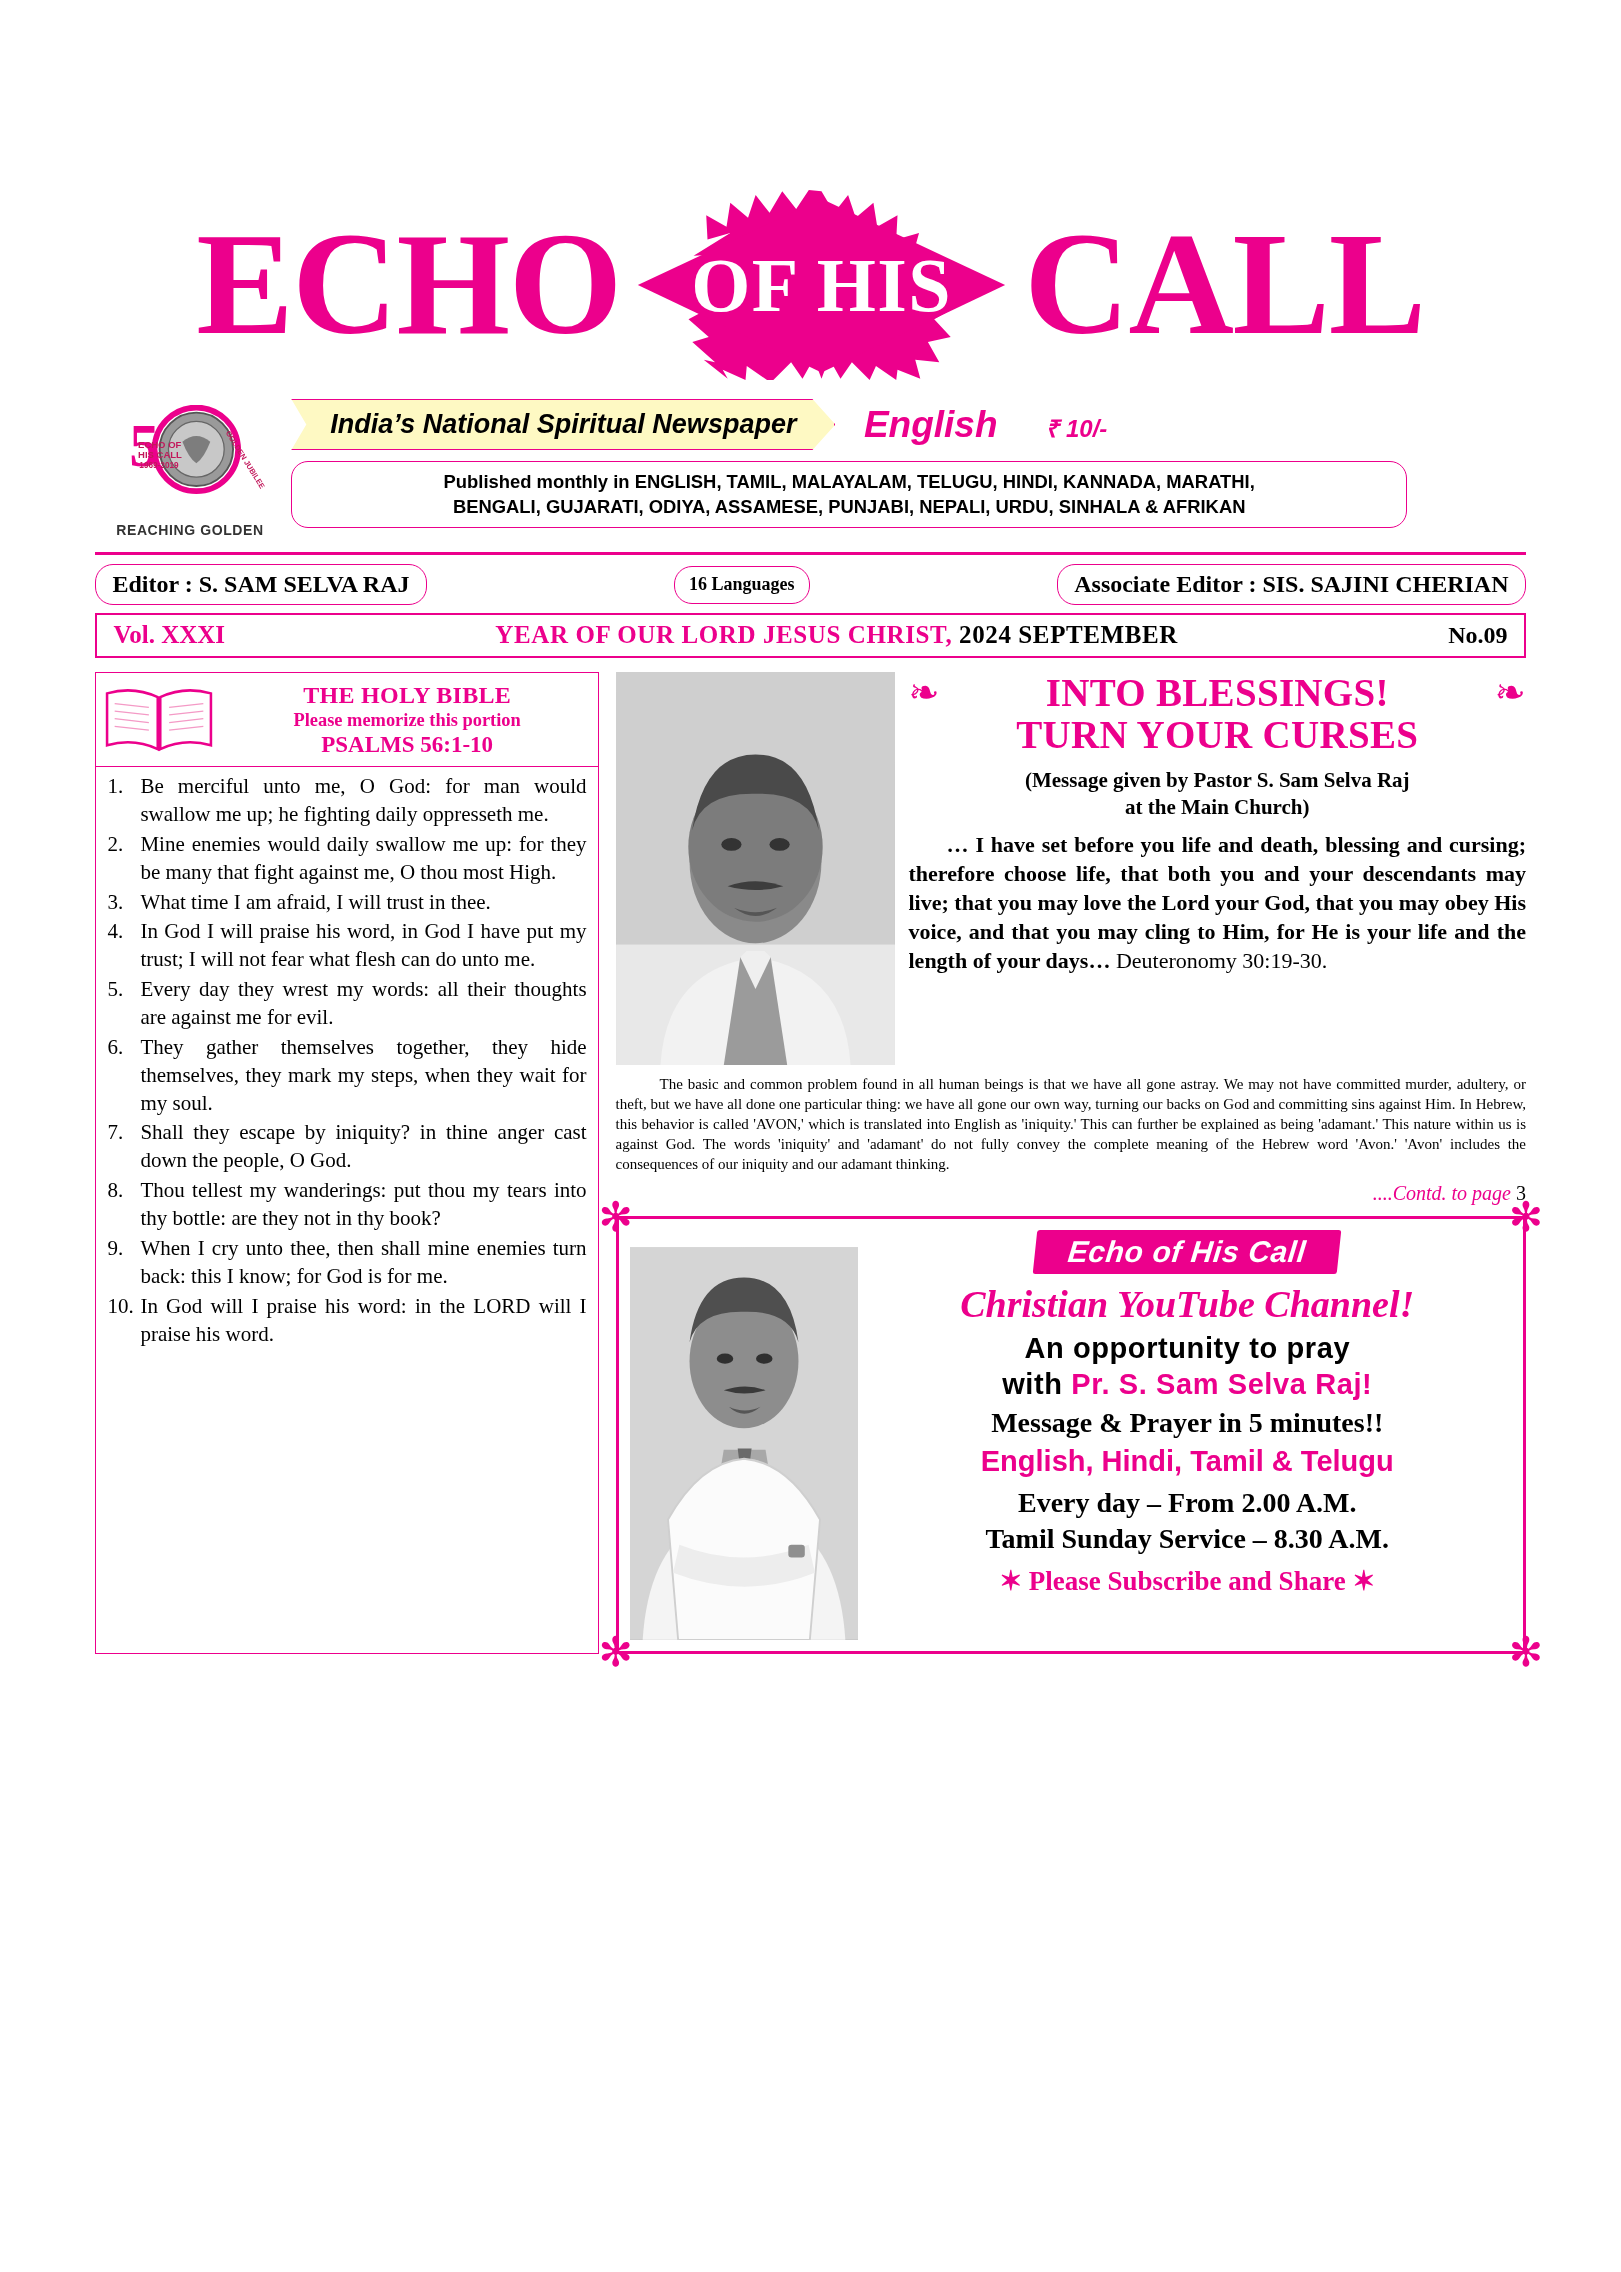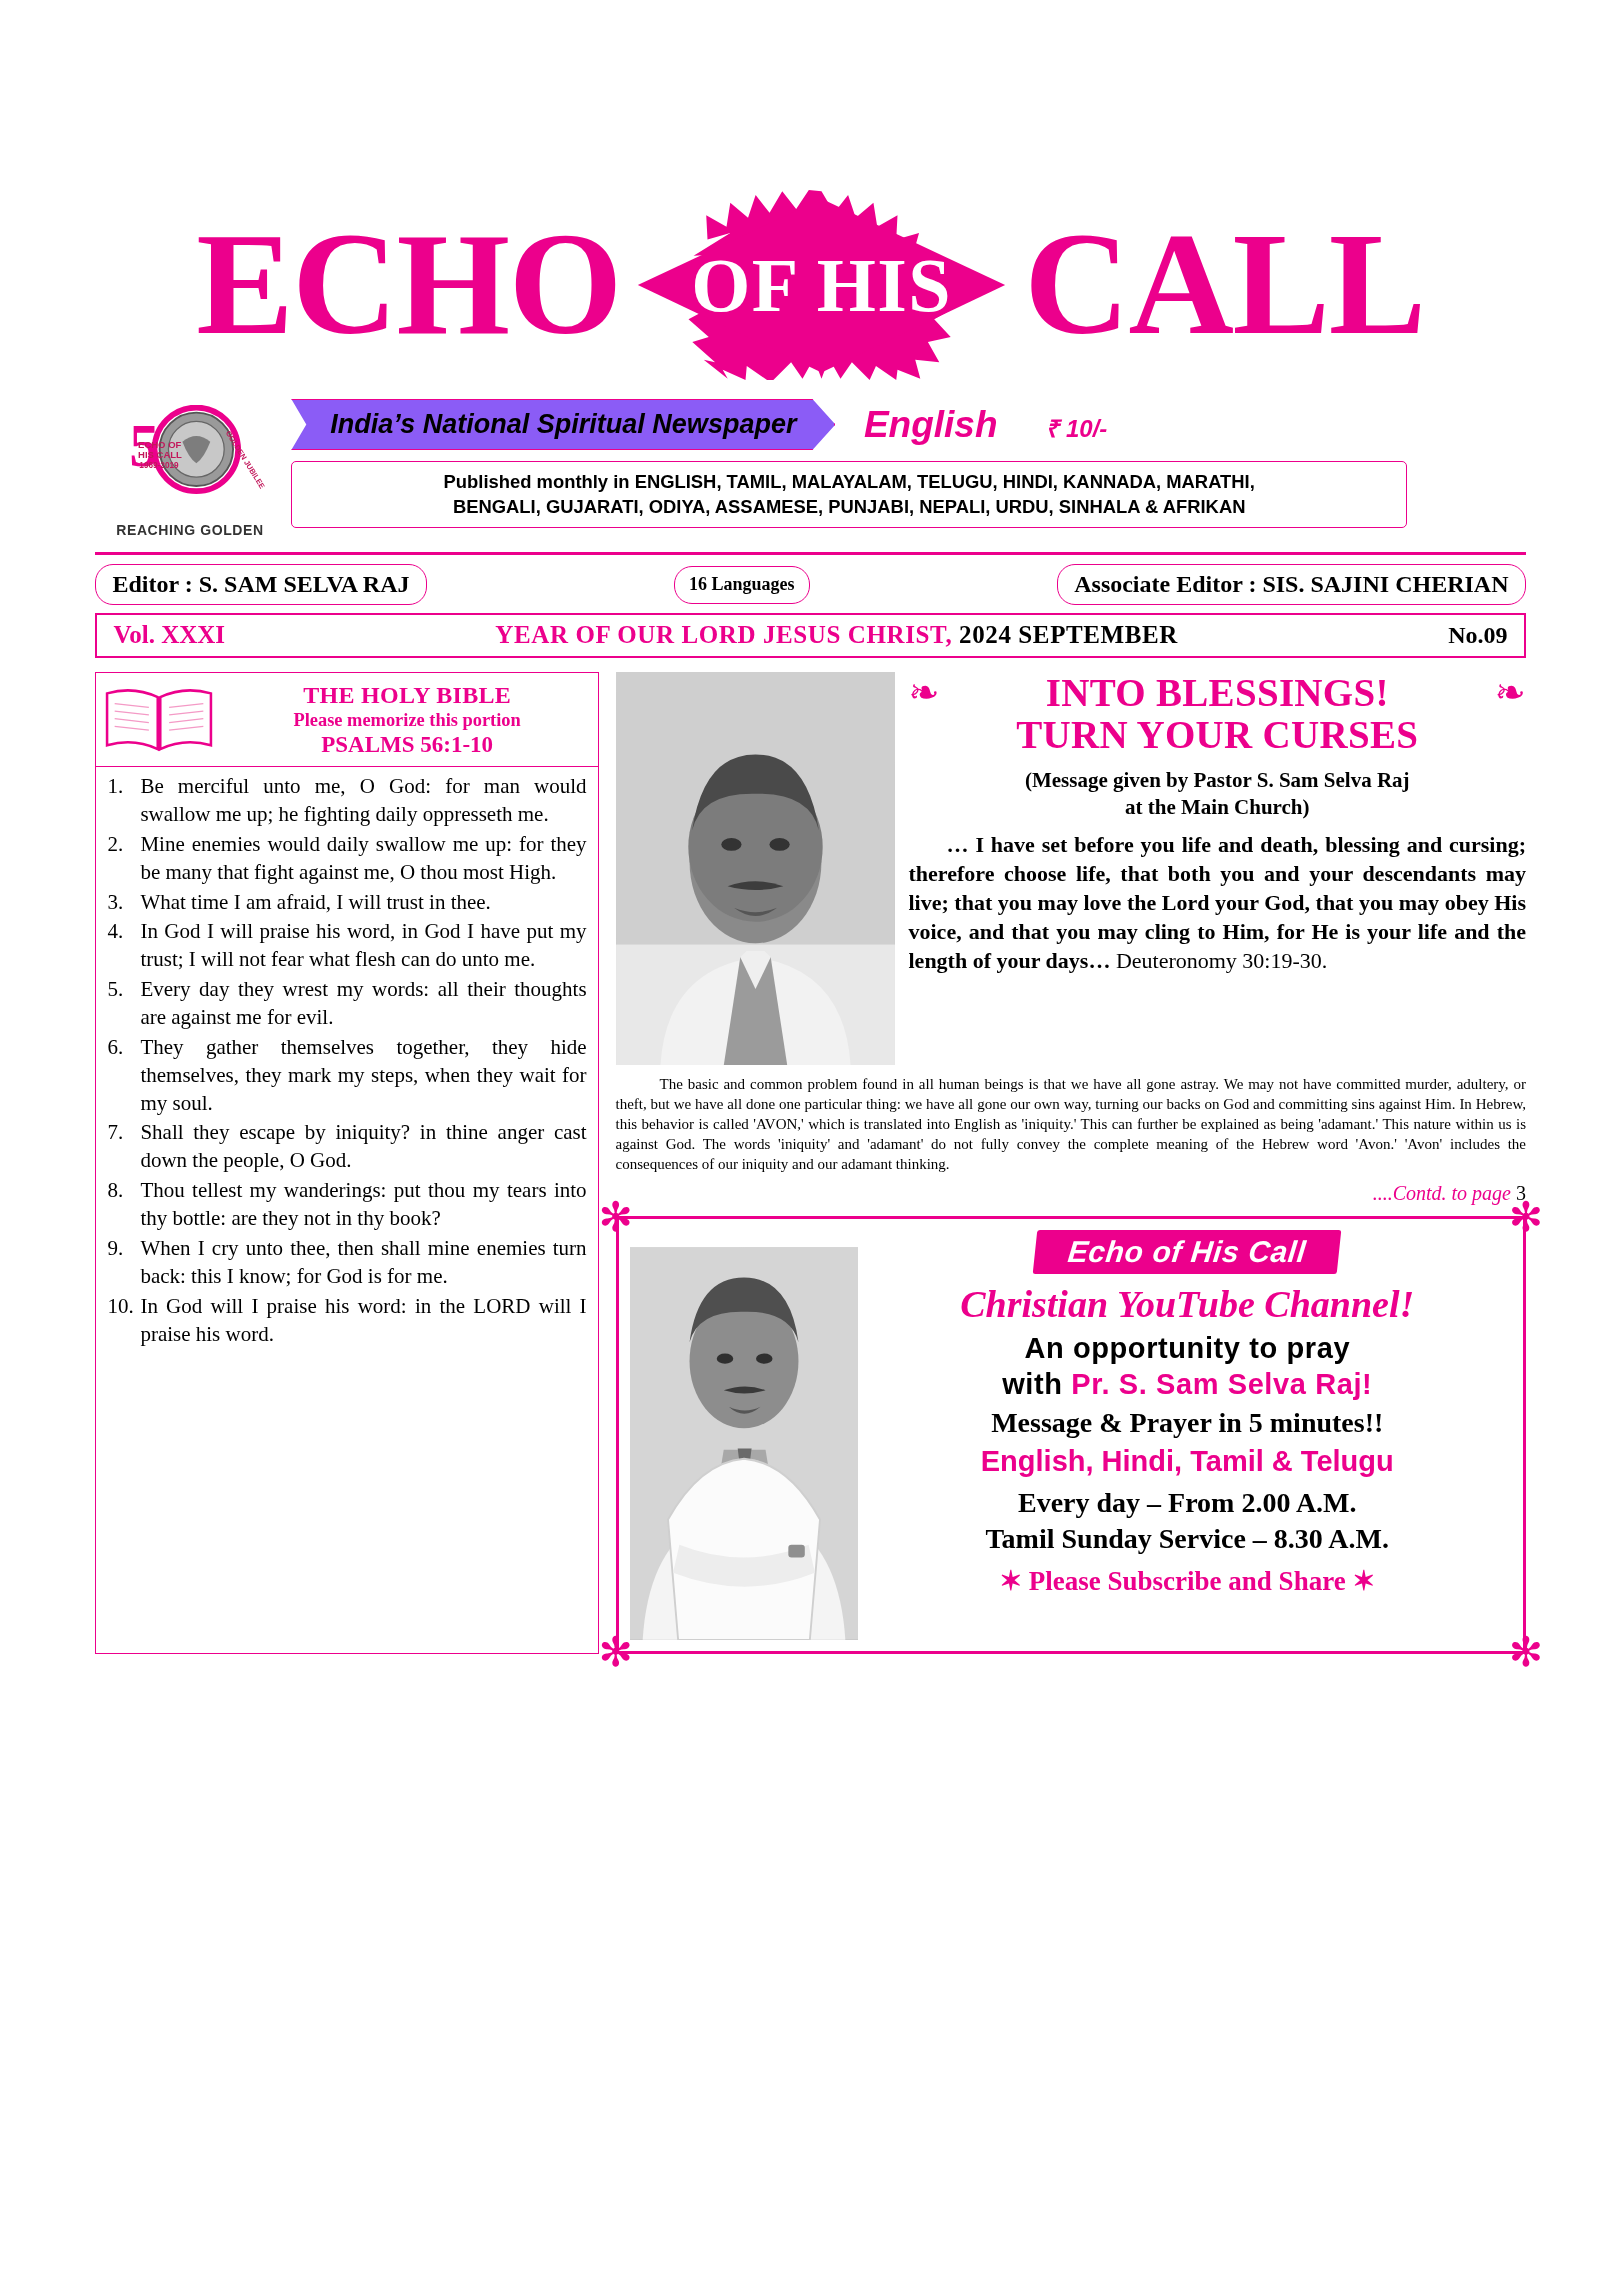--- a/index.html
+++ b/index.html
@@ -93,21 +93,21 @@
   .subhead-right {
     flex: 1;
     padding-left: 6.3px;
   }
   .banner-row {
     display: flex;
     align-items: center;
   }
   .ribbon {
     position: relative;
-    background: #8b5cf6;
+    background: #fef9c3;
     border: 1.9px solid #ec008c;
     padding: 9px 38px 9px 25px;
     font-family: "Liberation Sans", sans-serif;
     font-style: italic;
     font-weight: bold;
     font-size: 27px;
     color: #000;
     clip-path: polygon(0 0, calc(100% - 23px) 0, 100% 50%, calc(100% - 23px) 100%, 0 100%, 15px 50%);
     padding-left: 38px;
   }
@@ -128,21 +128,21 @@
     font-family: "Liberation Sans", sans-serif;
     font-style: italic;
     font-weight: bold;
     font-size: 24px;
     color: #ec008c;
     margin-left: 10px;
   }
   .langbox {
     margin-top: 11.4px;
     border: 1.9px solid #ec008c;
-    border-radius: 5px;
+    border-radius: 17px;
     padding: 7.6px 11.4px;
     text-align: center;
     font-family: "Liberation Sans", sans-serif;
     font-weight: bold;
     font-size: 18.4px;
     line-height: 1.35;
     color: #000;
     max-width: 1091px;
   }
 

